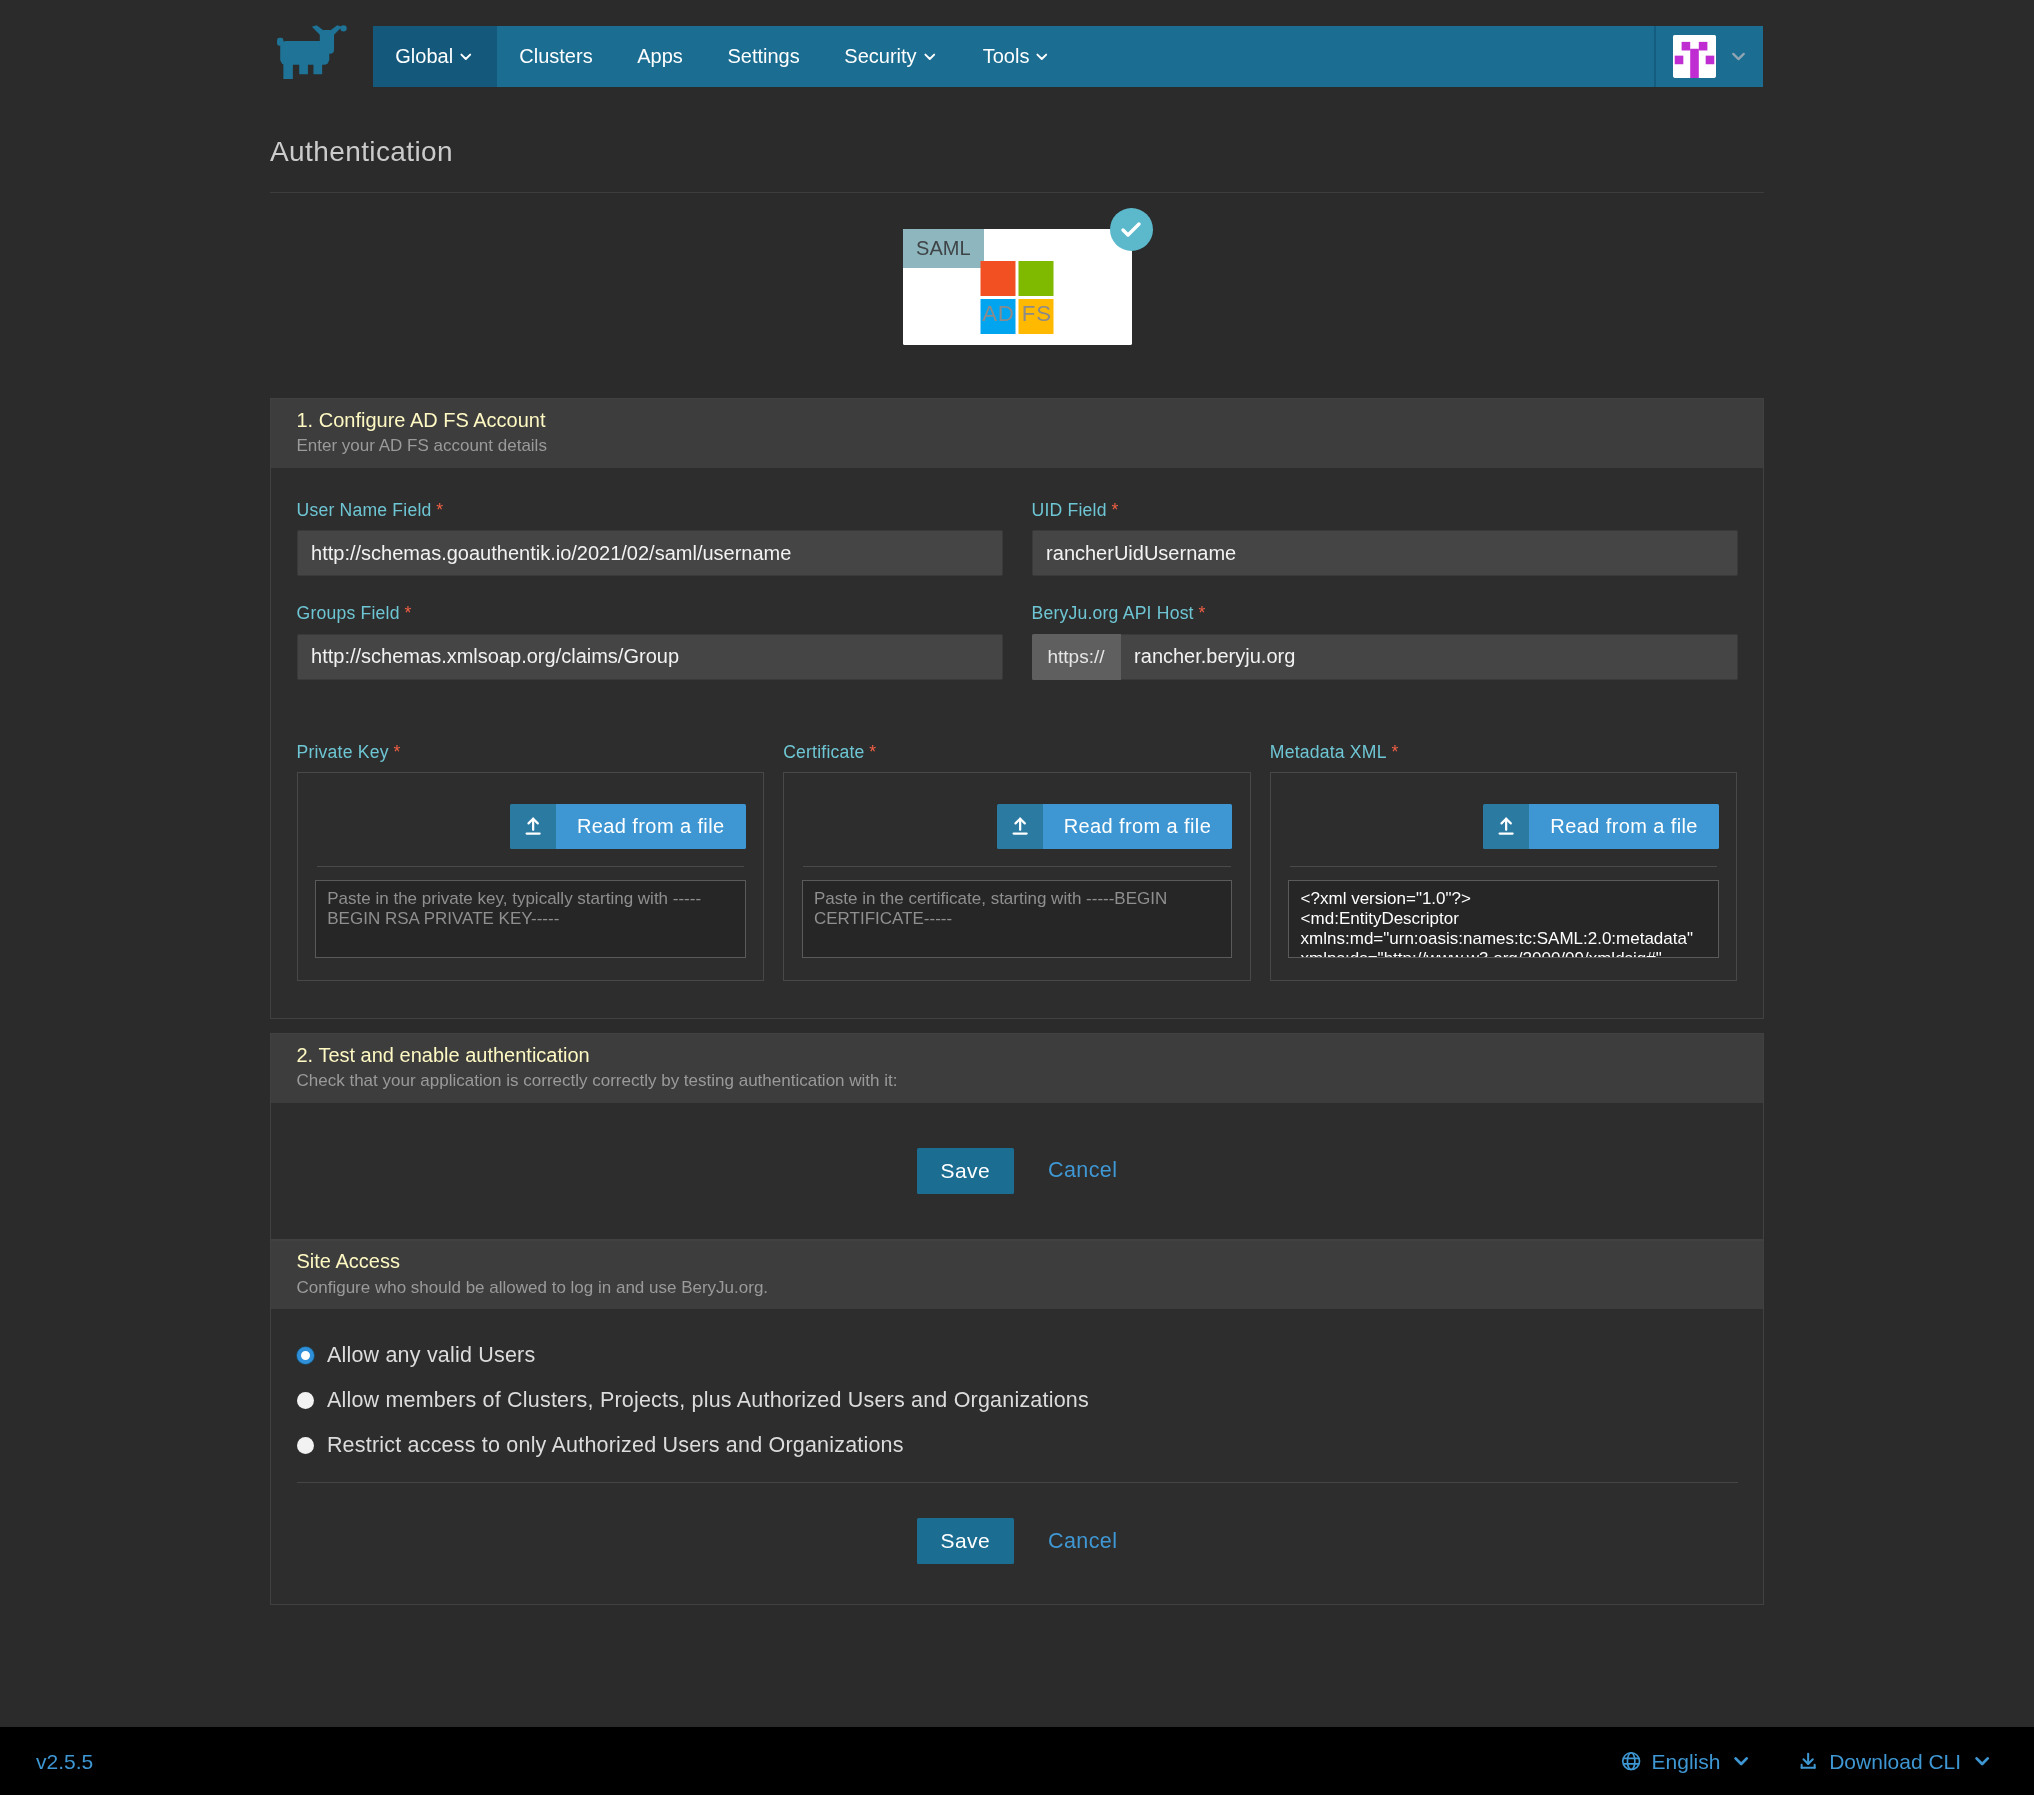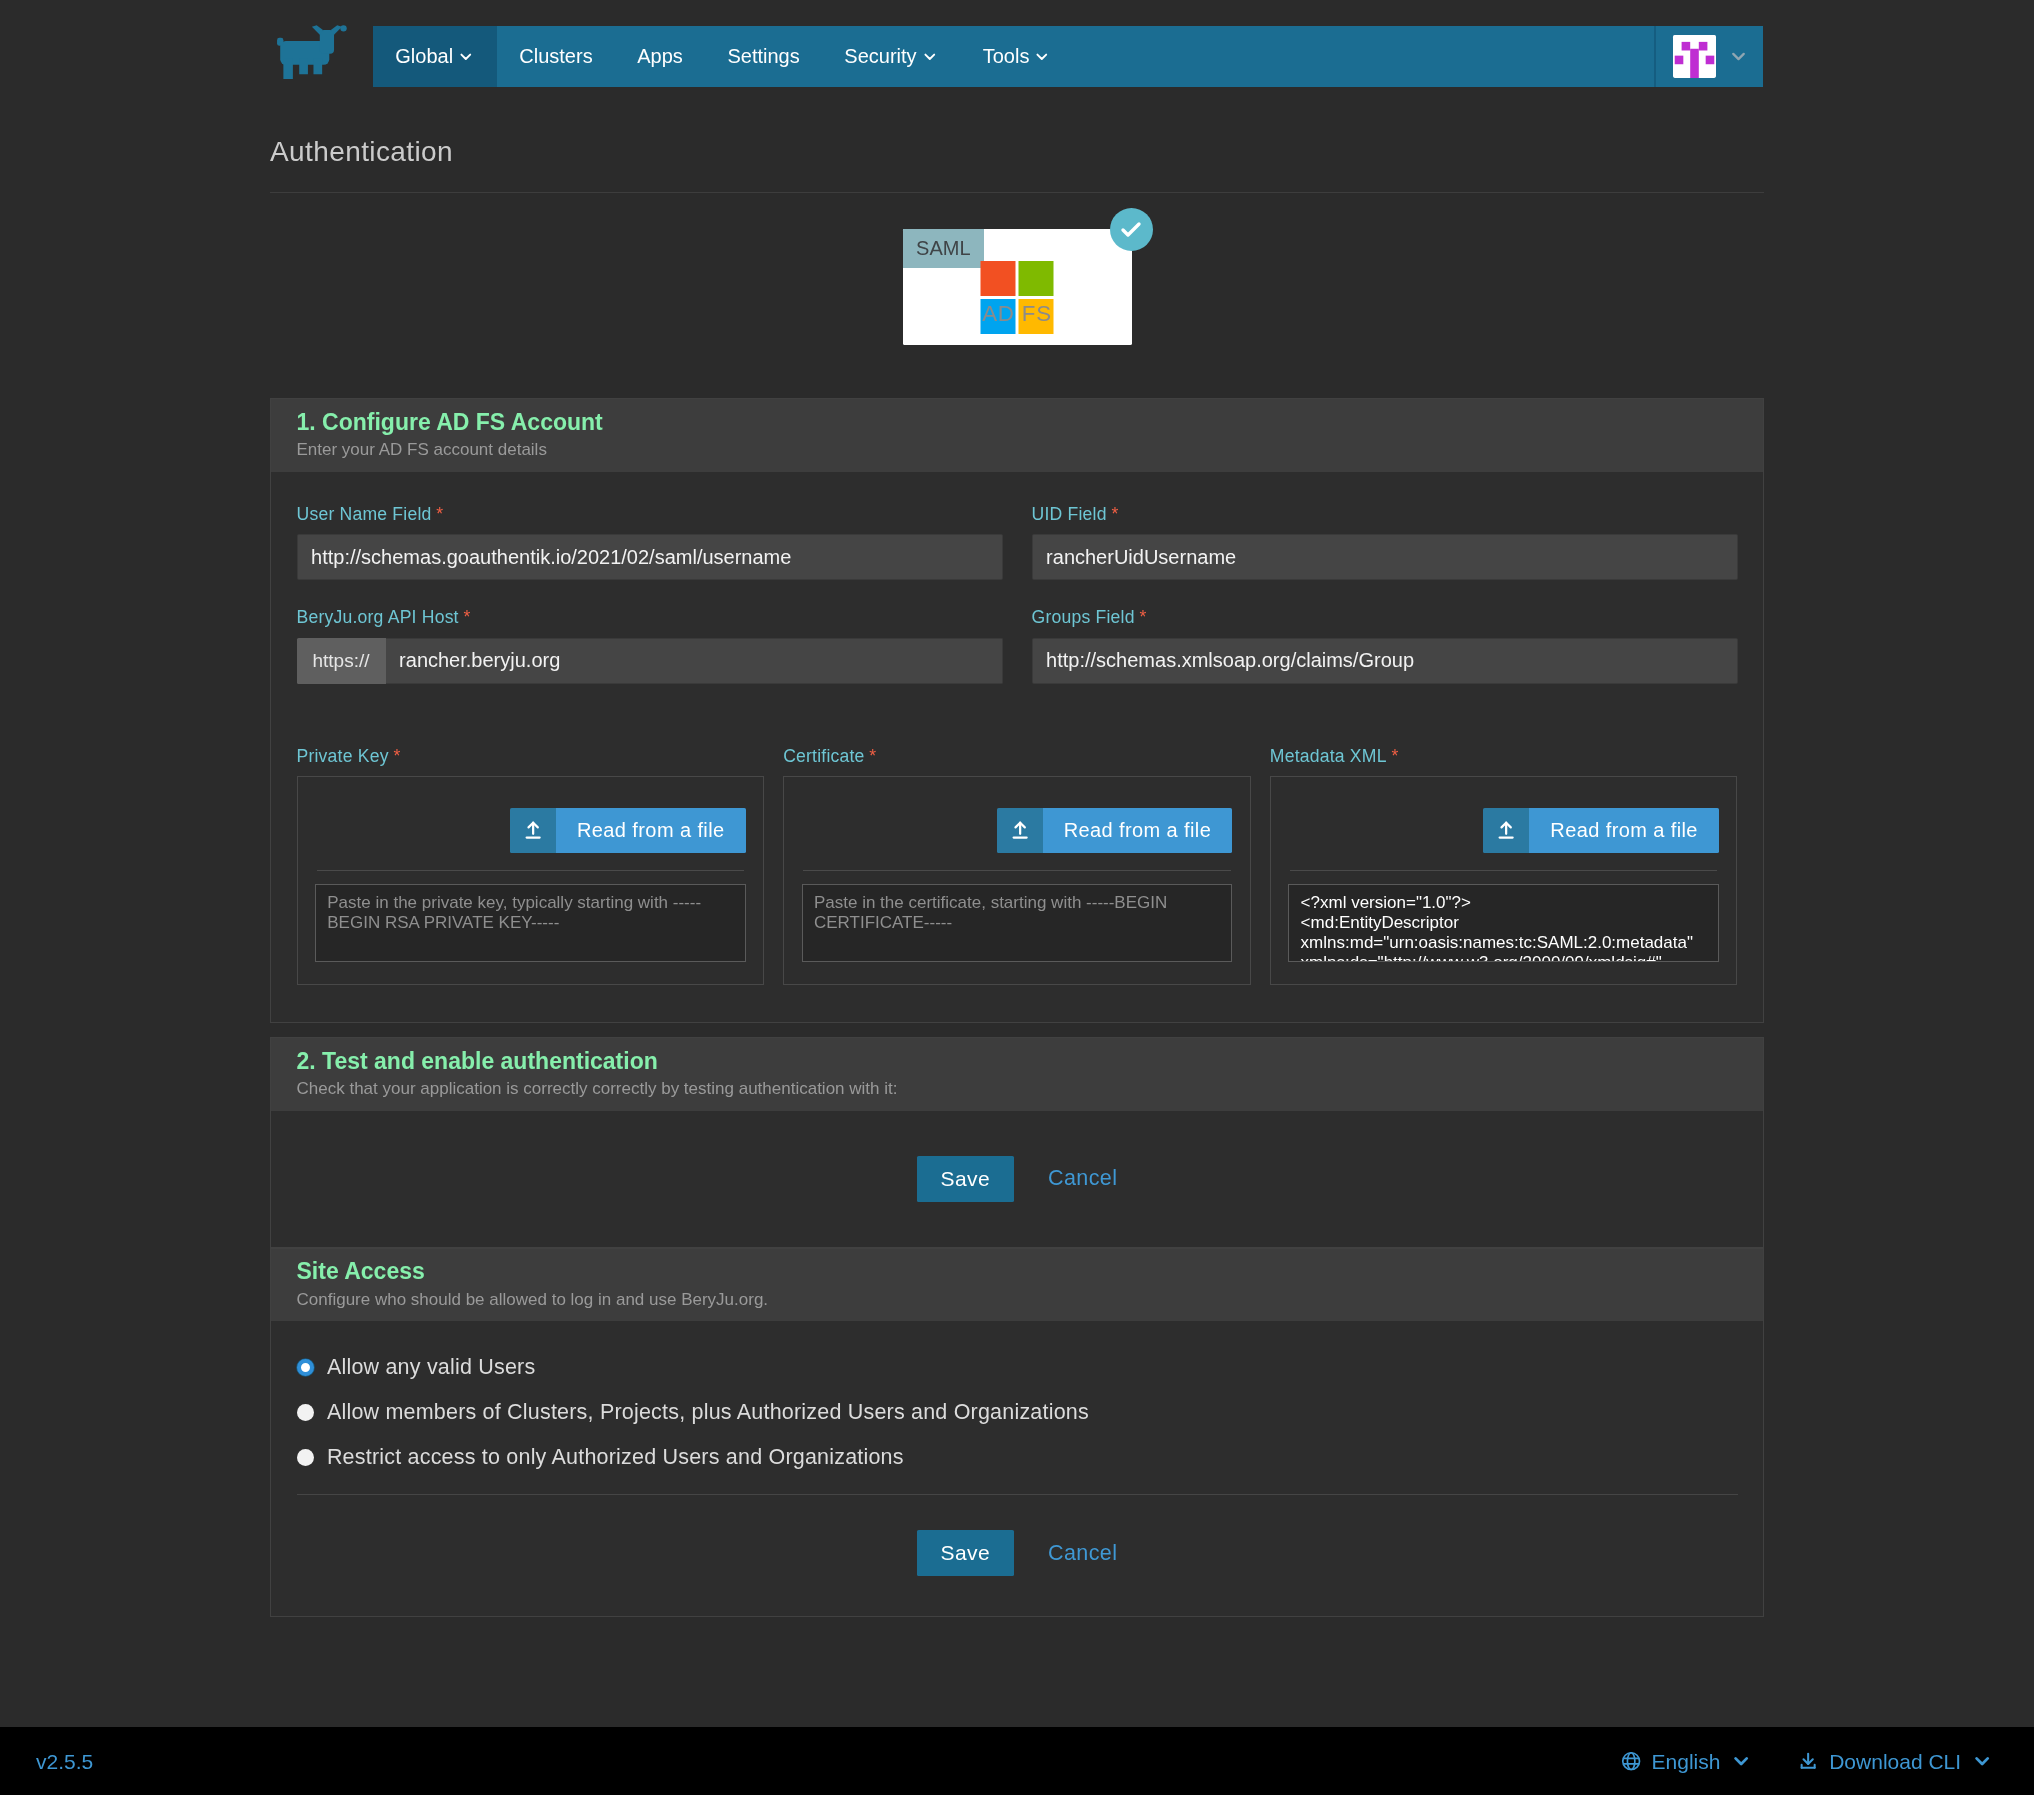--- a/index.html
+++ b/index.html
@@ -31,21 +31,21 @@
   .ms-logo { position:absolute; left:50%; top:32px; transform:translateX(-50%); width:73px; height:73px; display:grid; grid-template-columns:35px 35px; grid-template-rows:35px 35px; gap:3.2px; }
   .ms-sq { width:35px; height:35px; }
   .card-name { position:absolute; left:0; right:0; bottom:17.6px; text-align:center; color:#8b8b8b; font-size:22.3px; letter-spacing:0.8px; }
   .check-circle { position:absolute; right:-21px; top:-21px; width:43px; height:43px; border-radius:50%; background:#5cb9cb; display:flex; align-items:center; justify-content:center; }
   .check-circle svg { width:24px; height:24px; }
 
   
   .panel { border:0.8px solid #414141; background:#2d2d2d; }
   .panel-1 { margin-top:53px; }
   .band { background:#3d3d3d; padding:9.6px 25.5px 11.2px; }
-  .band-title { color:#86efac; font-size:23px; font-weight:700; }
+  .band-title { color:#fef9c3; font-size:20px; font-weight:400; }
   .band-sub { color:#9a9a9a; font-size:17px; margin-top:4.8px; }
   .panel-body { padding:32px 25.5px 37px; }
 
   .grid2 { display:grid; grid-template-columns:1fr 1fr; column-gap:29px; row-gap:27px; }
   .fld-label { color:#6ec6d4; font-size:17.6px; margin-bottom:9.6px; letter-spacing:0.2px; }
   .req { color:#f05f44; margin-left:4.8px; }
   .txt-input { width:100%; height:46px; background:#454545; border:0.8px solid #3a3a3a; color:#f2f2f2; font-size:20px; padding:0 13.6px; border-radius:1.6px; font-family:"Liberation Sans","DejaVu Sans",sans-serif; outline:none; }
   .input-group { display:flex; width:100%; height:46px; }
   .input-addon { flex:0 0 89px; background:#5f5f5f; color:#e6e6e6; font-size:19px; display:flex; align-items:center; justify-content:center; border-radius:1.6px 0 0 1.6px; }
   .input-group .txt-input { border-radius:0 1.6px 1.6px 0; border-left:none; }
@@ -188,29 +188,29 @@
           <div class="grid2">
             <div>
               <div class="fld-label"><span>User Name Field</span><span class="req">*</span></div>
               <input class="txt-input" type="text" value="http://schemas.goauthentik.io/2021/02/saml/username" style="">
             </div>
             <div>
               <div class="fld-label"><span>UID Field</span><span class="req">*</span></div>
               <input class="txt-input" type="text" value="rancherUidUsername" style="">
             </div>
             <div>
+              <div class="fld-label"><span>Groups Field</span><span class="req">*</span></div>
+              <input class="txt-input" type="text" value="http://schemas.xmlsoap.org/claims/Group" style="">
+            </div>
+            <div>
               <div class="fld-label"><span>BeryJu.org API Host</span><span class="req">*</span></div>
               <div class="input-group">
                 <div class="input-addon">https://</div>
                 <input class="txt-input" type="text" value="rancher.beryju.org" style="">
               </div>
-            </div>
-            <div>
-              <div class="fld-label"><span>Groups Field</span><span class="req">*</span></div>
-              <input class="txt-input" type="text" value="http://schemas.xmlsoap.org/claims/Group" style="">
             </div>
             <div></div>
           </div>
 
           <div class="grid3">
             <div>
               <div class="fld-label"><span>Private Key</span><span class="req">*</span></div>
               <div class="file-box">
                 <div class="file-btn-row">
                   <div class="file-btn">

